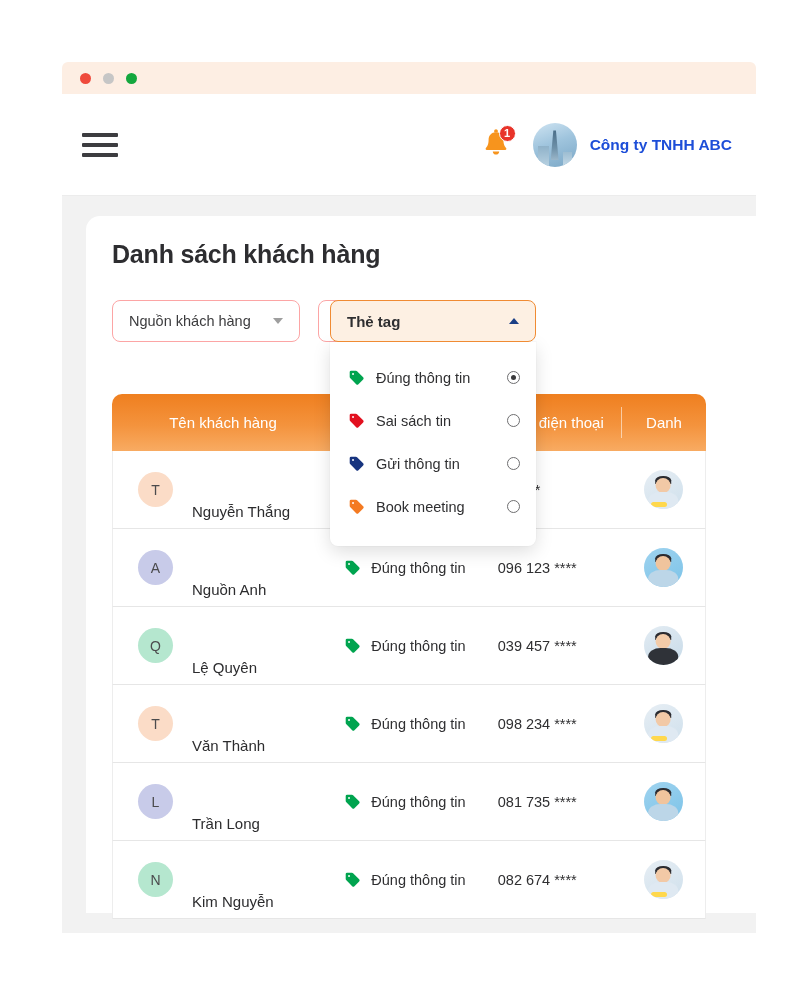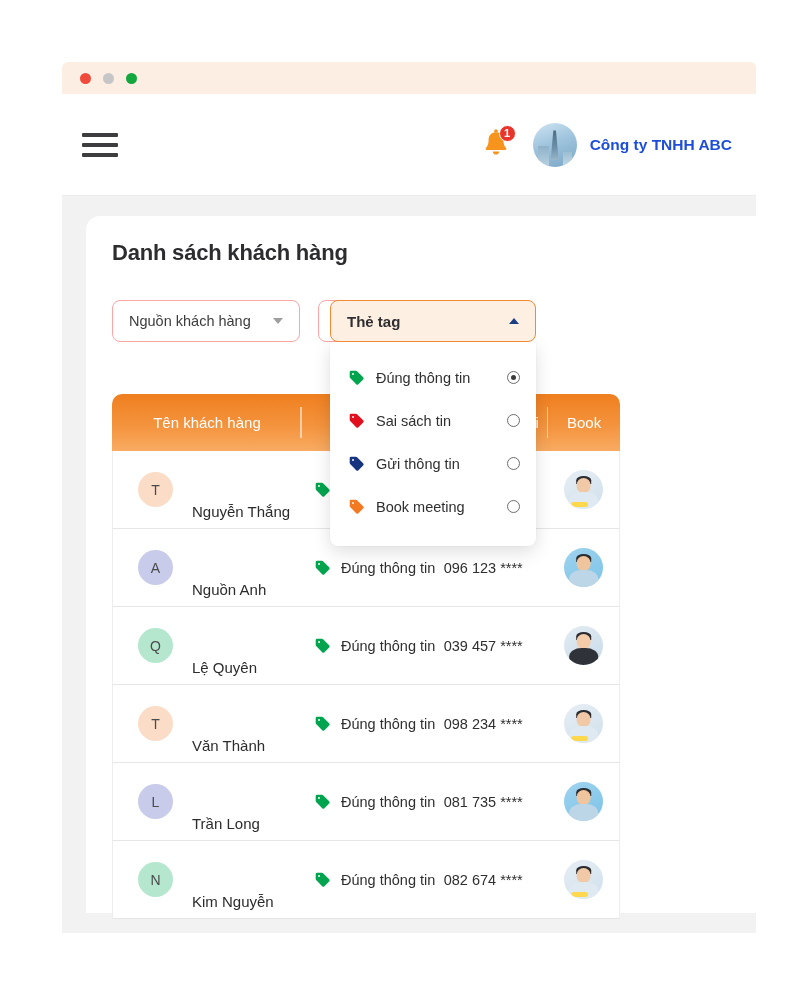--- a/index.html
+++ b/index.html
@@ -69,21 +69,21 @@
     position: absolute; left: 62px; top: 196px; width: 694px; height: 737px;
     background: #f2f2f2;
   }
   .card {
     position: absolute; left: 86px; top: 216px; width: 670px; height: 697px;
     background: #ffffff; border-radius: 14px 0 0 0;
     overflow: hidden;
   }
   .page-title {
     position: absolute; left: 112px; top: 240px;
-    font-size: 22px; font-weight: bold; color: #2d2d30; letter-spacing: -0.2px;
+    font-size: 25px; font-weight: bold; color: #2d2d30; letter-spacing: -0.2px;
   }
 
   
   .filters { position: absolute; left: 112px; top: 300px; display: flex; gap: 18px; }
   .filter-pill {
     height: 42px; border: 1px solid #fca5a5; border-radius: 8px;
     background: #fff; display: flex; align-items: center;
     padding: 0 16px; gap: 14px; cursor: pointer;
     font-size: 14.5px; color: #3c3c3e; white-space: nowrap;
   }
@@ -122,21 +122,21 @@
   }
   .radio.on::after {
     content: ""; position: absolute; left: 2.6px; top: 2.6px;
     width: 5.5px; height: 5.5px; border-radius: 50%; background: #3a3a3c;
   }
 
   
   .tag-ico { width: 17px; height: 17px; flex: none; transform: rotate(0deg); }
 
   
-  .table { position: absolute; left: 112px; top: 394px; width: 508px; }
+  .table { position: absolute; left: 112px; top: 394px; width: 594px; }
   .thead {
     height: 57px; border-radius: 10px 10px 0 0;
     background: linear-gradient(180deg,#ef7f1f 0%, #f4933d 55%, #f8ab62 100%);
     display: flex; align-items: center; color: #ffffff; font-size: 15px;
   }
   .th { position: relative; display: flex; align-items: center; height: 100%; }
   .th span { padding-left: 0; }
   .th:not(:last-child)::after {
     content: ""; position: absolute; right: 0; top: 13px; bottom: 13px;
     width: 1.5px; background: rgba(255,255,255,0.55);
@@ -250,21 +250,21 @@
       <div class="th c1">
           <span>Tên khách hàng</span>
         </div>
       <div class="th c2">
           <span>Thẻ tag</span>
         </div>
       <div class="th c3">
           <span>Số điện thoại</span>
         </div>
       <div class="th c4">
-          <span>Book</span>
+          <span>Danh</span>
         </div>
     </div>
     <div id="tbody">
         <div class="trow">
           <div class="cell c1">
             <span class="initial" style="background:#fbdcc7">T</span>
             <span class="cust-name">Nguyễn Thắng</span>
           </div>
           <div class="cell c2">
             <svg class="tag-ico" viewBox="0 0 24 24">

